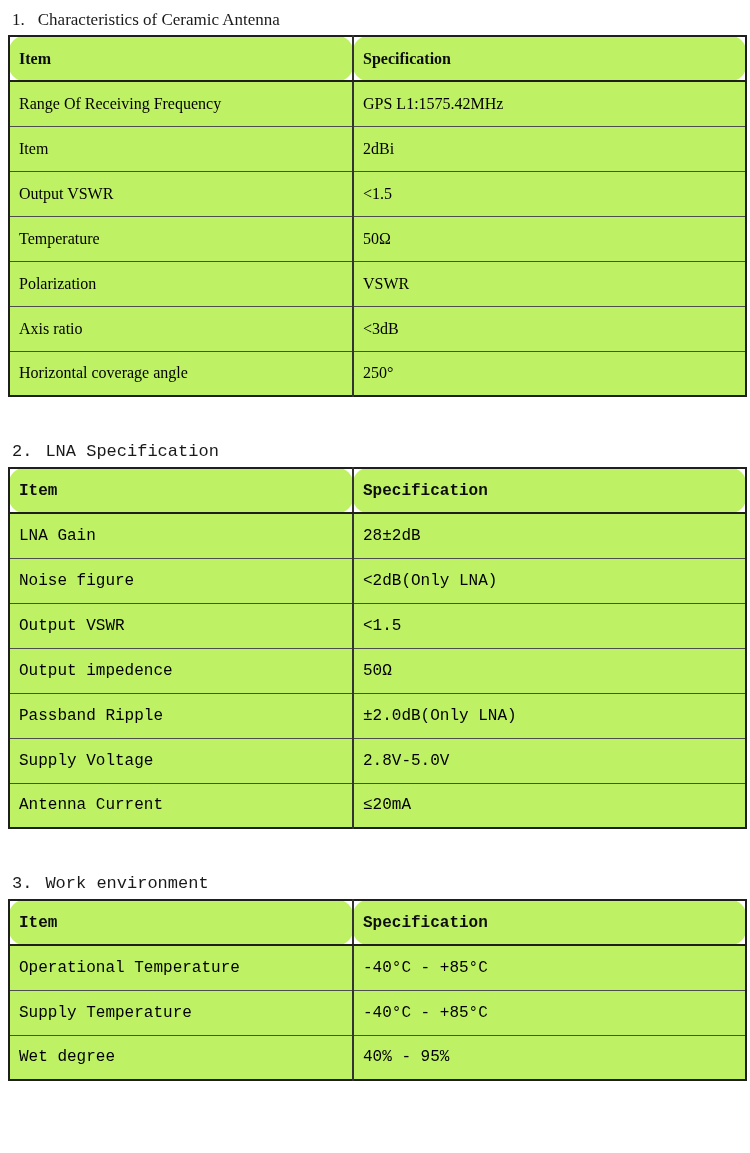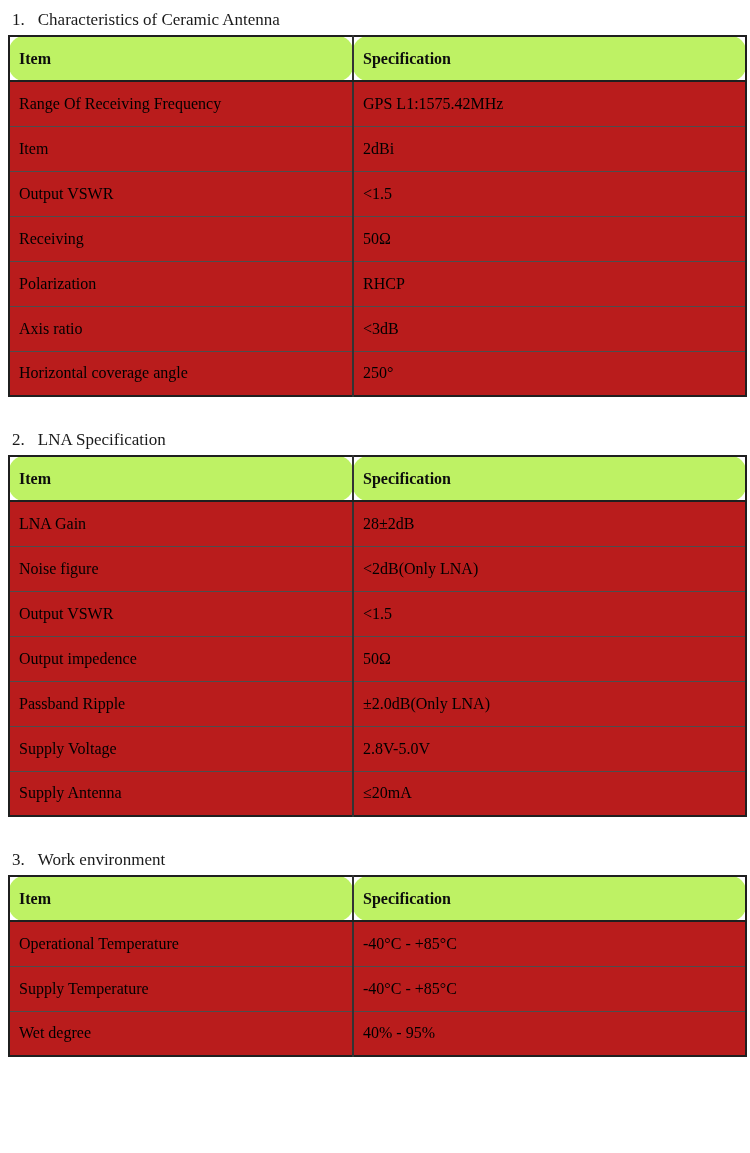--- a/index.html
+++ b/index.html
@@ -12,21 +12,21 @@
   }
   body {
     width: 750px;
     height: 1153px;
     overflow: hidden;
   }
   .page {
     padding: 9px 5px 6px 8px;
   }
   .section { margin: 0; }
-  .section + .section { margin-top: 32px; }
+  .section + .section { margin-top: 44px; font-family: Liberation Mono, monospace; }
   .section-heading {
     font-size: 17px;
     line-height: 21px;
     margin: 0 0 5px 4px;
     font-weight: normal;
     color: #1a1a1a;
     white-space: nowrap;
   }
   .sec-num {
     display: inline-block;
@@ -51,21 +51,21 @@
     white-space: nowrap;
   }
   table.spec-table th {
     background: #bef264;
     font-weight: bold;
     color: #0d0d0d;
     border-bottom: 2px solid #1f1f1f;
     border-radius: 15px;
   }
   table.spec-table td {
-    background: #b91c1c;
+    background: #bef264;
   }
   table.spec-table th:first-child,
   table.spec-table td:first-child {
     border-right: 2px solid #333333;
   }
 </style>
 </head>
 <body>
 
 <div class="page">
@@ -90,26 +90,26 @@
         </tr>
         <tr>
           <td>Item</td>
           <td>2dBi</td>
         </tr>
         <tr>
           <td>Output VSWR</td>
           <td>&lt;1.5</td>
         </tr>
         <tr>
-          <td>Receiving</td>
+          <td>Temperature</td>
           <td>50Ω</td>
         </tr>
         <tr>
           <td>Polarization</td>
-          <td>RHCP</td>
+          <td>VSWR</td>
         </tr>
         <tr>
           <td>Axis ratio</td>
           <td>&lt;3dB</td>
         </tr>
         <tr>
           <td>Horizontal coverage angle</td>
           <td>250°</td>
         </tr>
       </tbody>
@@ -148,21 +148,21 @@
         </tr>
         <tr>
           <td>Passband Ripple</td>
           <td>±2.0dB(Only LNA)</td>
         </tr>
         <tr>
           <td>Supply Voltage</td>
           <td>2.8V-5.0V</td>
         </tr>
         <tr>
-          <td>Supply Antenna</td>
+          <td>Antenna Current</td>
           <td>≤20mA</td>
         </tr>
       </tbody>
     </table>
   </div>
 
   <div class="section">
     <h2 class="section-heading"><span class="sec-num">3.</span><span>Work environment</span></h2>
     <table class="spec-table">
       <colgroup>

